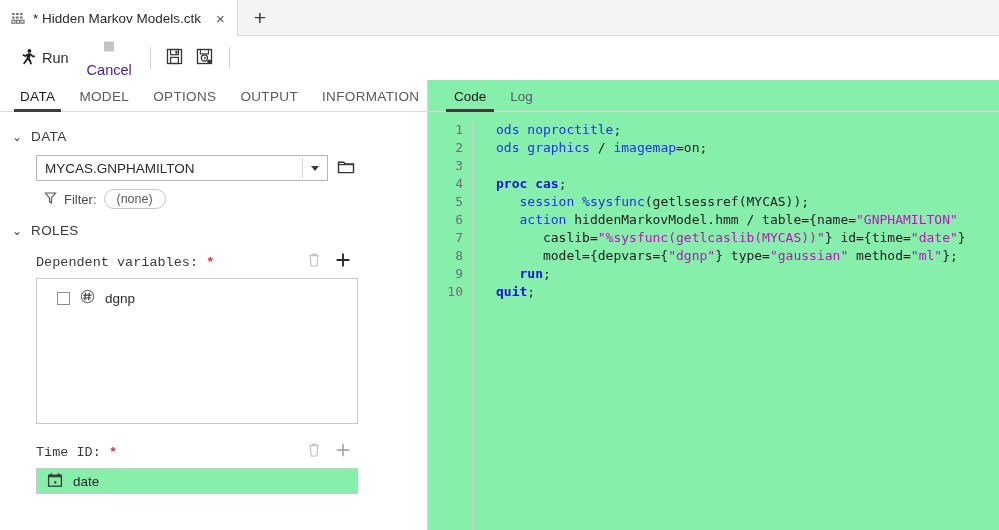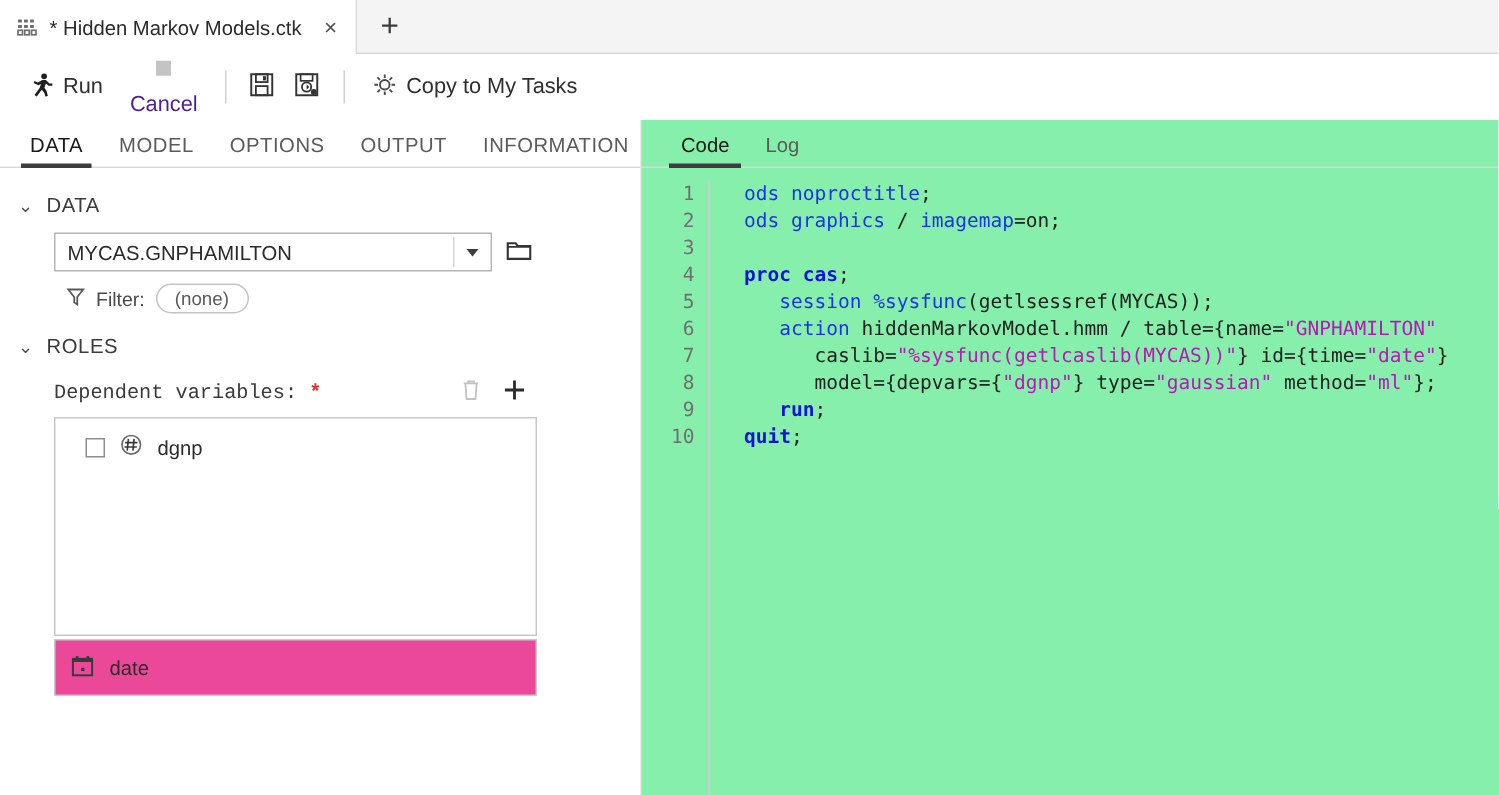--- a/index.html
+++ b/index.html
@@ -253,23 +253,23 @@
   .cbox {
     width: 13px; height: 13px;
     border: 1px solid #8e8e8e;
     background: #fff;
     flex: 0 0 auto;
   }
 
   .textfield {
     margin: 2px 14px 0 36px;
     width: 322px;
-    height: 38px;
+    height: 26px;
     border: 1px solid #c9c9c9;
-    background: #ec4899;
+    background: #86efac;
     display: flex;
     align-items: center;
     gap: 10px;
     padding: 0 10px;
     font-size: 13.5px;
     color: #2b2b2b;
     cursor: pointer;
   }
 
   
@@ -395,32 +395,20 @@
         <rect x="5.4" y="2.5" width="8" height="4.4" fill="none" stroke="#333" stroke-width="1.1"></rect>
         <circle cx="9.4" cy="11" r="3.1" fill="none" stroke="#333" stroke-width="1.2"></circle>
         <path d="M9.4 9.2 L11.2 11 L9.4 12.8 Z" fill="#333"></path>
         <circle cx="14.2" cy="14.4" r="2" fill="#333"></circle>
       </svg>
     </span>
   </div>
 
   <div class="tb-sep"></div>
 
-  <div class="tb-btn">
-    <span>
-      <svg width="17" height="17" viewBox="0 0 17 17">
-        <g fill="none" stroke="#4a4a4a" stroke-width="1.25">
-          <circle cx="8.5" cy="8.5" r="3.2"></circle>
-          <path d="M8.5 1.6 L8.5 4.0 M8.5 13.0 L8.5 15.4 M1.6 8.5 L4.0 8.5 M13.0 8.5 L15.4 8.5"></path>
-          <path d="M3.6 3.6 L5.3 5.3 M11.7 11.7 L13.4 13.4 M13.4 3.6 L11.7 5.3 M5.3 11.7 L3.6 13.4"></path>
-        </g>
-      </svg>
-    </span>
-    <span>Copy to My Tasks</span>
-  </div>
 </div>
 
 <div class="main">
 
   <div class="left-pane">
 
     <div class="navtabs">
       <div class="navtab active">DATA</div>
       <div class="navtab">MODEL</div>
       <div class="navtab">OPTIONS</div>
@@ -499,20 +487,43 @@
               <g stroke="#3a3a3a" stroke-width="1.1" fill="none">
                 <path d="M5.6 3.6 L4.8 11.4 M9.4 3.6 L8.6 11.4"></path>
                 <path d="M3.4 6.1 h8.2 M3.0 9.0 h8.2"></path>
               </g>
             </svg>
           </span>
           <span>dgnp</span>
         </div>
       </div>
 
+      <div class="role-label-row" style="padding-top:18px;">
+        <span class="role-label"><span>Time ID:</span> <span class="req">*</span></span>
+        <span class="role-actions">
+          <span class="icon-btn">
+            <span>
+              <svg width="14" height="16" viewBox="0 0 14 16">
+                <g fill="none" stroke="#c2c2c2" stroke-width="1.2">
+                  <path d="M2.2 3.6 h9.6"></path>
+                  <path d="M5.1 3.6 v-1.4 h3.8 v1.4"></path>
+                  <path d="M3.3 3.6 l0.7 10.4 h6 l0.7 -10.4"></path>
+                </g>
+              </svg>
+            </span>
+          </span>
+          <span class="icon-btn">
+            <span>
+              <svg width="16" height="16" viewBox="0 0 16 16">
+                <path d="M8 1.8 v12.4 M1.8 8 h12.4" stroke="#9d9d9d" stroke-width="1.5" fill="none"></path>
+              </svg>
+            </span>
+          </span>
+        </span>
+      </div>
 
       <div class="textfield">
         <span>
           <svg width="16" height="16" viewBox="0 0 16 16">
             <rect x="1.6" y="3.2" width="12.8" height="11" fill="none" stroke="#3a3a3a" stroke-width="1.3"></rect>
             <path d="M1.6 3.2 h12.8 v2.1 h-12.8 Z" fill="#3a3a3a"></path>
             <rect x="3.5" y="1.4" width="1.8" height="2.6" fill="#3a3a3a"></rect>
             <rect x="10.7" y="1.4" width="1.8" height="2.6" fill="#3a3a3a"></rect>
             <rect x="7.1" y="9.2" width="2.2" height="2.2" fill="#3a3a3a"></rect>
           </svg>

